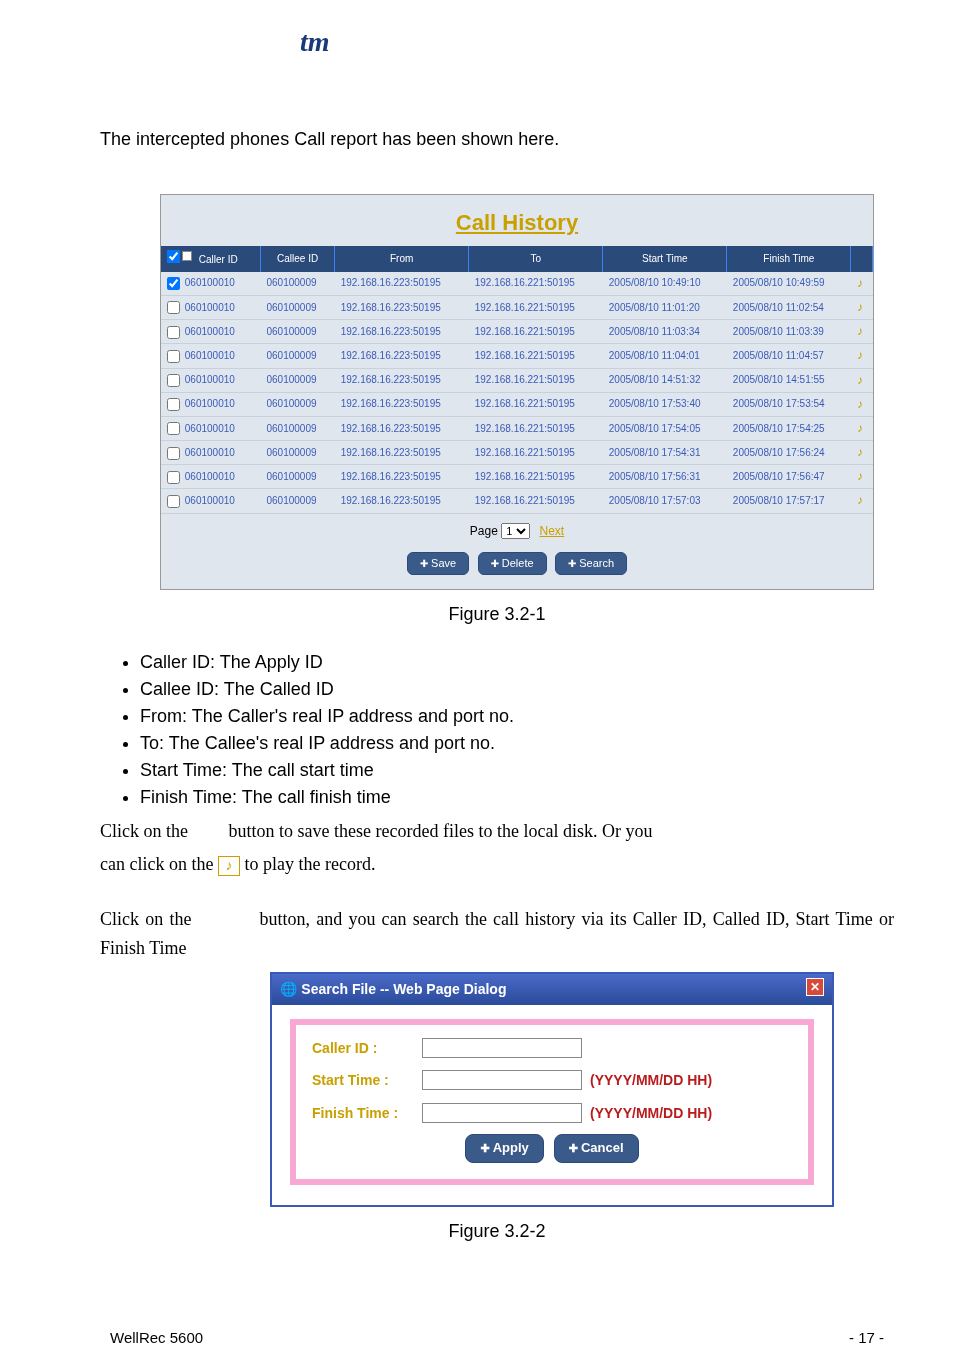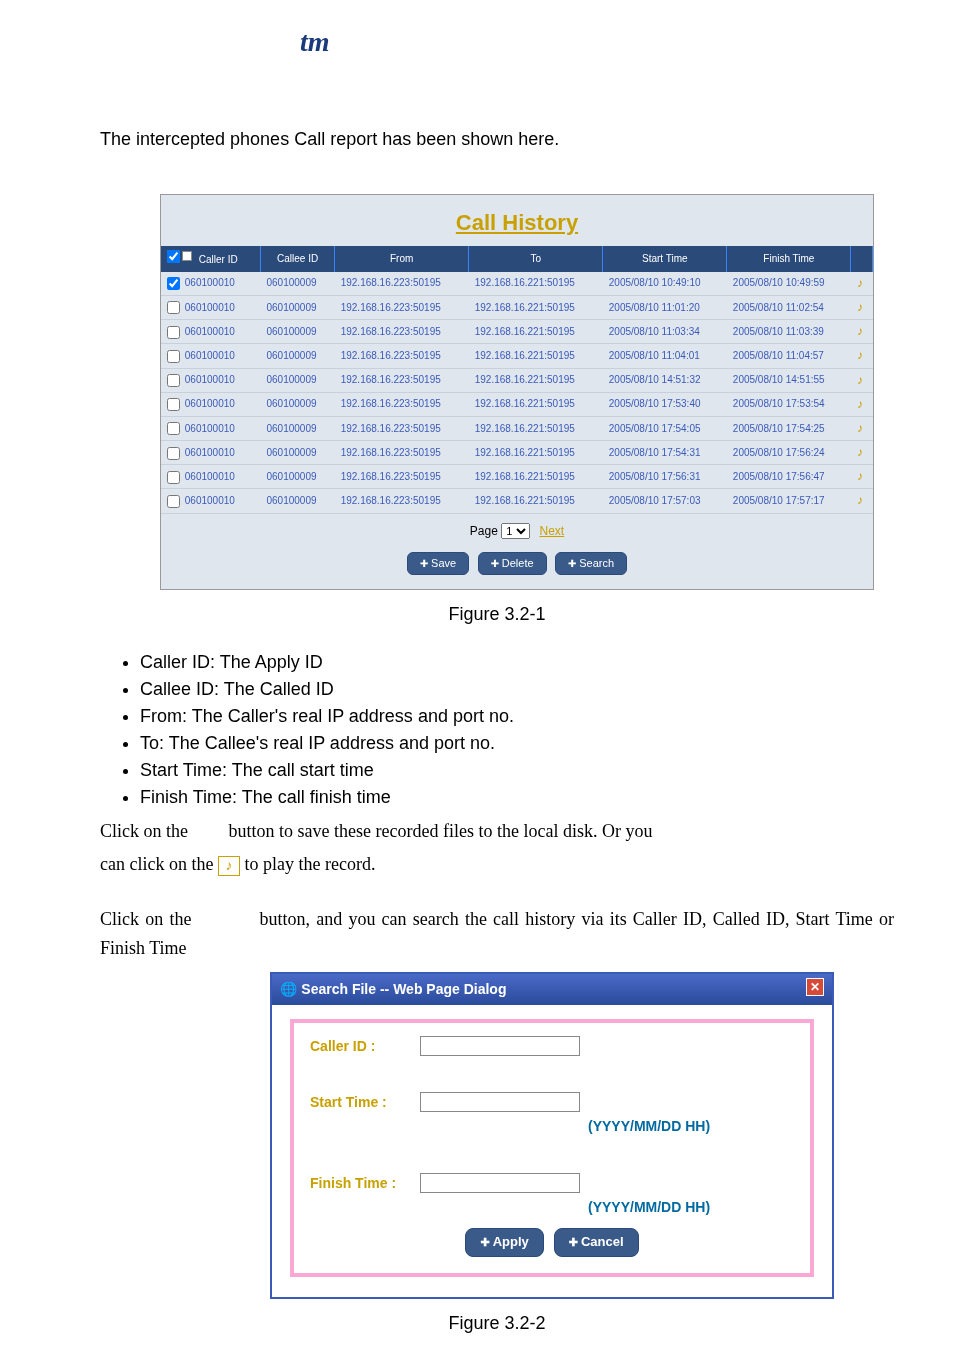--- a/index.html
+++ b/index.html
@@ -25,25 +25,25 @@
 .pill-btn::before { content: "✚ "; font-size: 10px; }
 .fig-cap { text-align: center; font-size: 18px; margin: 10px 0 20px 0; }
 .bullets { margin: 0 0 6px 0; padding-left: 40px; list-style: disc; }
 .bullets li { font-size: 18px; line-height: 1.5; }
 .para { font-size: 18px; margin-top: 4px; font-family: Liberation Serif, serif; }
 .note-icon { display: inline-block; width: 22px; height: 20px; border: 1px solid #c8a000; vertical-align: middle; text-align: center; line-height: 18px; color: #c8a000; font-size: 14px; background: #fdfdfd; }
 .search-dialog { margin: 10px 60px 0 170px; border: 2px solid #3a5ab8; background: #fff; font-size: 14px; }
 .dialog-title { background: linear-gradient(#4a6ac8, #2a4a9a); color: #fff; padding: 4px 8px; display: flex; justify-content: space-between; font-weight: bold; font-size: 14px; }
 .close-btn { background: #d84a38; color: #fff; width: 18px; height: 18px; text-align: center; line-height: 16px; border: 1px solid #fff; cursor: pointer; font-weight: bold; font-size: 12px; }
 .dialog-body { padding: 14px 18px 20px 18px; }
-.dialog-inner { border: 4px solid #f9a8d4; padding: 12px 16px 16px 16px; }
+.dialog-inner { border: 6px solid #f9a8d4; padding: 12px 16px 16px 16px; }
 .form-row { display: flex; align-items: center; margin-bottom: 10px; }
 .form-label { color: #c8a000; font-weight: bold; width: 110px; font-size: 14px; }
 .form-input { border: 1px solid #888; height: 20px; flex: 1; max-width: 160px; }
-.form-hint { color: #0369a1; font-weight: bold; margin-left: 8px; font-size: 14px; margin-top: 48px; }
+.form-hint { color: #b91c1c; font-weight: bold; margin-left: 8px; font-size: 14px; }
 .btn-row2 { text-align: center; margin-top: 8px; }
 .pill-btn2 { display: inline-block; background: #3a5a8a; color: #fff; padding: 3px 14px; border-radius: 8px; font-size: 13px; margin: 0 3px; border: 1px solid #2a4a7a; cursor: pointer; font-weight: bold; }
 .pill-btn2::before { content: "✚ "; font-size: 11px; }
 .footer { display: flex; justify-content: space-between; margin-top: 80px; font-size: 15px; padding: 0 10px; }
 .th-check { display: inline-flex; align-items: center; }
 .th-check input { margin-right: 2px; }
 .th-check .sq { display:inline-block; width:10px; height:10px; background:#fff; border:1px solid #888; margin-right:4px; }
 </style>
 </head>
 <body>

